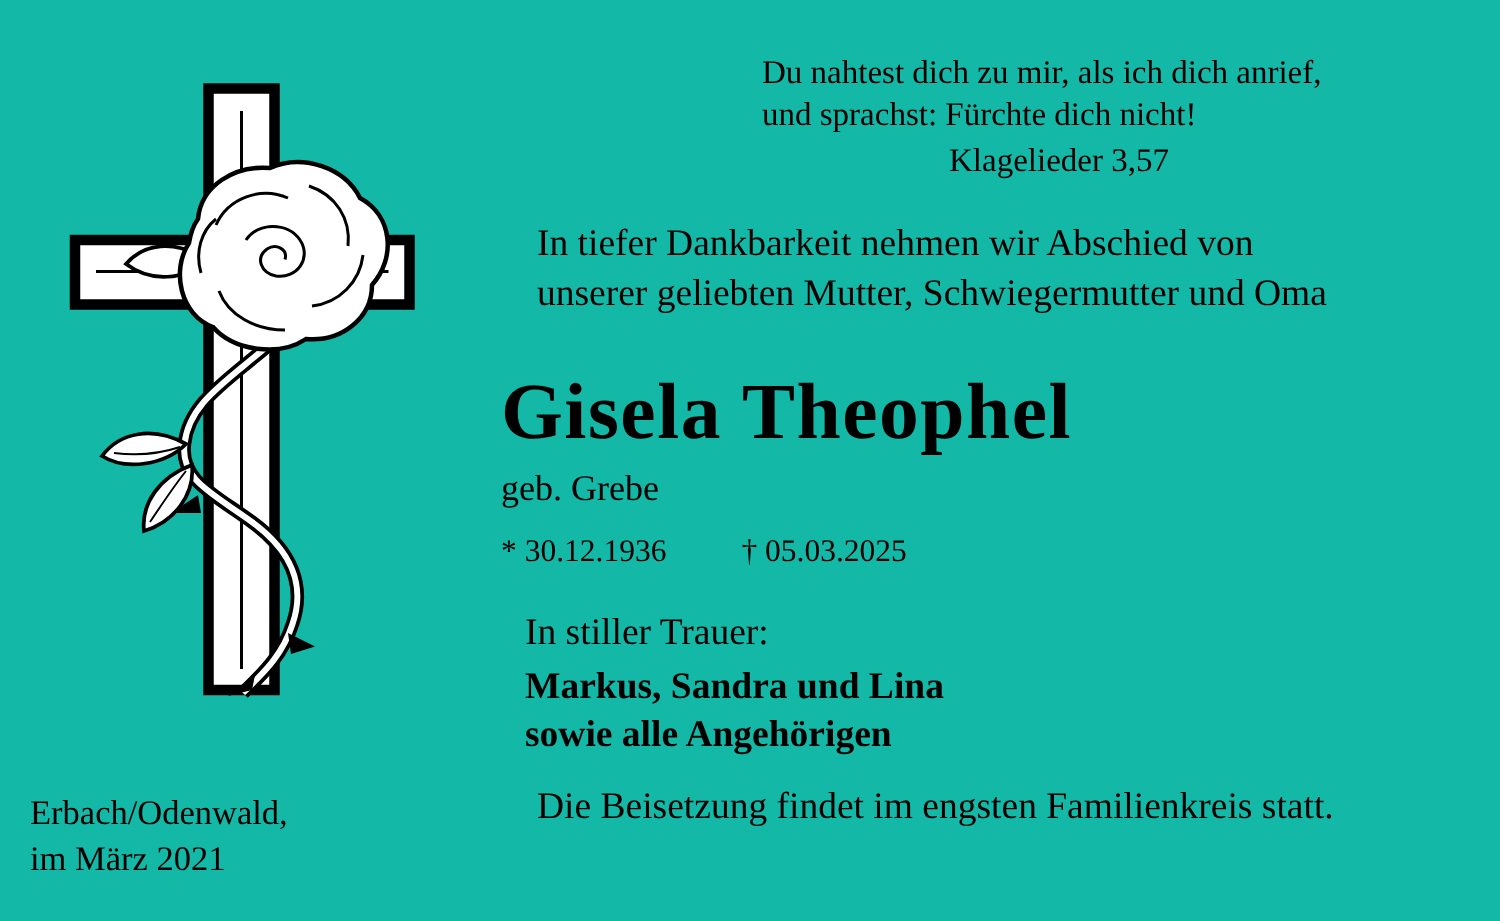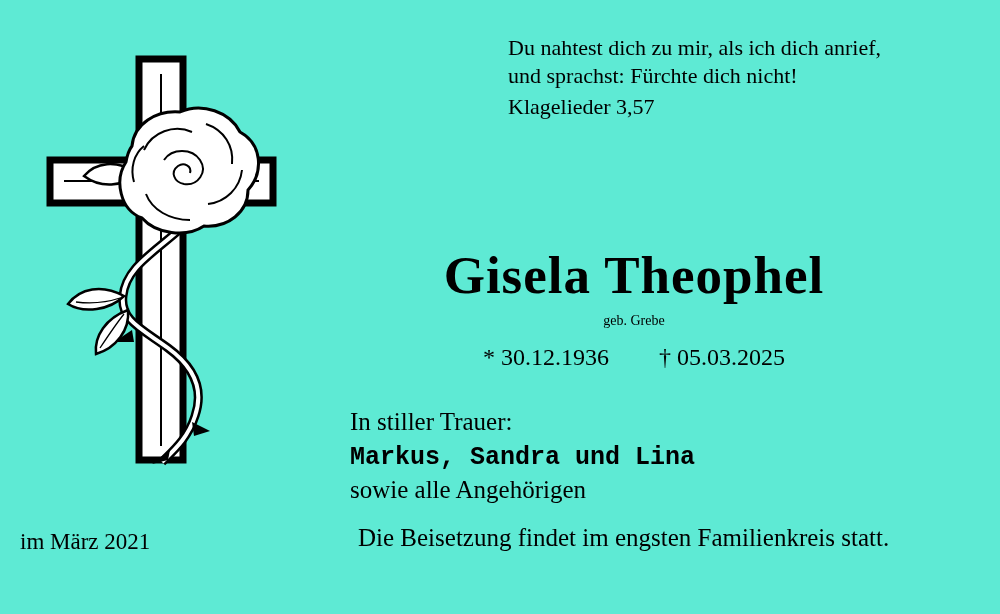--- a/index.html
+++ b/index.html
@@ -4,91 +4,89 @@
 <style>
   html, body {
     margin: 0;
     padding: 0;
     background: #ffffff;
   }
   .page {
     position: relative;
     width: 1000px;
     height: 614px;
-    background: #5eead4;
+    background: #14b8a6;
     color: #000000;
     font-family: "Liberation Serif", "DejaVu Serif", serif;
     overflow: hidden;
   }
   .quote {
     position: absolute;
     left: 508px;
     top: 34px;
     width: 396px;
     font-size: 22px;
     line-height: 28px;
     text-align: left;
   }
   .quote .attr {
-    text-align: left;
+    text-align: center;
     margin-top: 3px;
   }
   .art {
     position: absolute;
     left: 40px;
     top: 52px;
     width: 250px;
     height: 415px;
   }
   .intro {
     position: absolute;
     left: 358px;
     top: 146px;
     width: 600px;
     font-size: 25px;
     line-height: 33px;
   }
   .center-block {
     position: absolute;
-    left: 324px;
+    left: 334px;
     top: 248px;
     width: 620px;
-    text-align: center;
   }
   .name {
     font-size: 53px;
     font-weight: bold;
     line-height: 1.05;
     letter-spacing: 1px;
   }
   .maiden {
-    font-size: 14px;
+    font-size: 24px;
     margin-top: 9px;
   }
   .dates {
-    font-size: 24px;
+    font-size: 21px;
     margin-top: 15px;
   }
   .dates .birth {
     margin-right: 50px;
   }
   .mourning {
     position: absolute;
     left: 350px;
     top: 406px;
     font-size: 25px;
     line-height: 32px;
   }
   .mourning .names-1 {
     font-weight: bold;
     margin-top: 4px;
-    font-family: Liberation Mono, monospace;
   }
   .mourning .names-2 {
-    font-weight: normal;
+    font-weight: bold;
   }
   .place-date {
     position: absolute;
     left: 20px;
     top: 526px;
     font-size: 23px;
     line-height: 31px;
   }
   .closing {
     position: absolute;
@@ -137,34 +135,39 @@
         <path d="M104,98 C112,80 134,72 152,80" fill="none" stroke="#000000" stroke-width="2"></path>
         <path d="M166,72 C184,78 194,94 192,112" fill="none" stroke="#000000" stroke-width="2"></path>
         <path d="M202,118 C200,136 186,150 168,152" fill="none" stroke="#000000" stroke-width="2"></path>
         <path d="M150,168 C130,168 112,158 106,142" fill="none" stroke="#000000" stroke-width="2"></path>
         <path d="M94,130 C90,116 94,102 104,94" fill="none" stroke="#000000" stroke-width="2"></path>
         <path d="M124,108 C132,96 152,96 160,108 C168,120 158,134 144,132 C134,130 130,120 138,114 C144,110 152,114 150,121" fill="none" stroke="#000000" stroke-width="2"></path>
       </g>
     </svg>
   </div>
 
+  <div class="intro">
+    <div>In tiefer Dankbarkeit nehmen wir Abschied von</div>
+    <div>unserer geliebten Mutter, Schwiegermutter und Oma</div>
+  </div>
 
   <div class="center-block">
     <div class="name">Gisela Theophel</div>
     <div class="maiden">geb. Grebe</div>
     <div class="dates">
       <span class="birth">* 30.12.1936</span><span class="death">† 05.03.2025</span>
     </div>
   </div>
 
   <div class="mourning">
     <div>In stiller Trauer:</div>
     <div class="names-1">Markus, Sandra und Lina</div>
     <div class="names-2">sowie alle Angehörigen</div>
   </div>
 
   <div class="place-date">
+    <div>Erbach/Odenwald,</div>
     <div>im März 2021</div>
   </div>
 
   <div class="closing">Die Beisetzung findet im engsten Familienkreis statt.</div>
 
 </div>
 
 </body></html>

